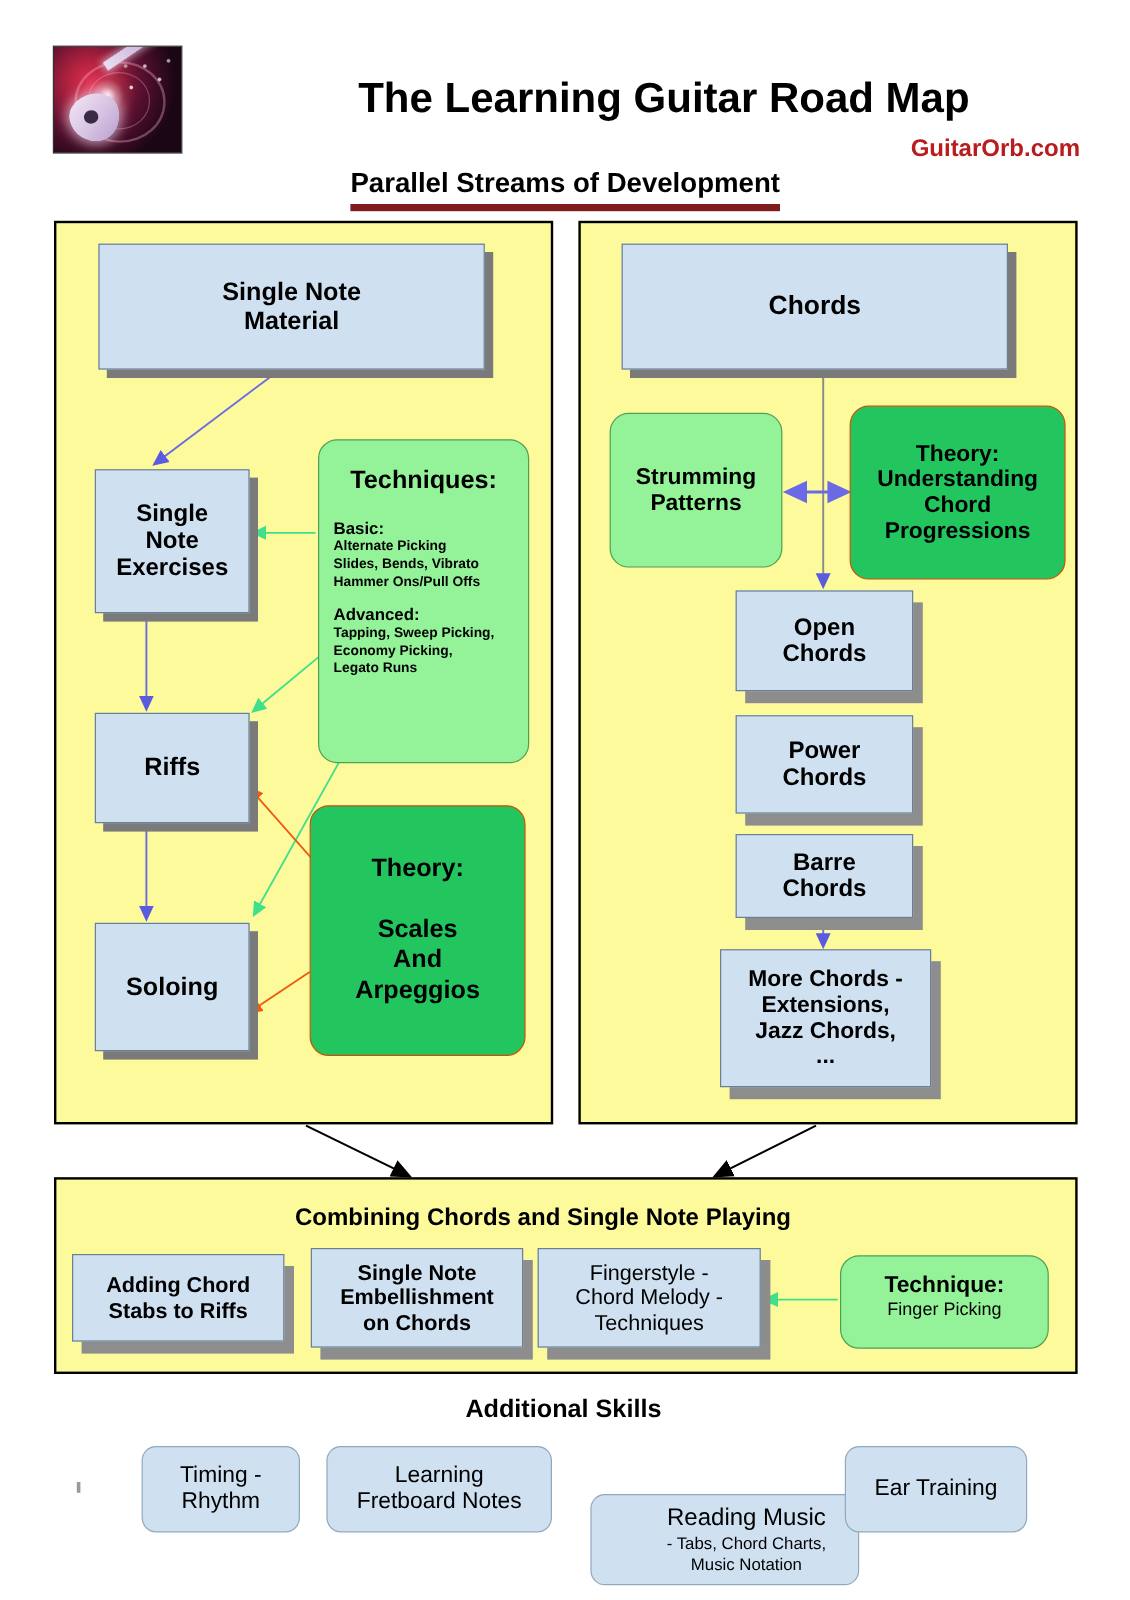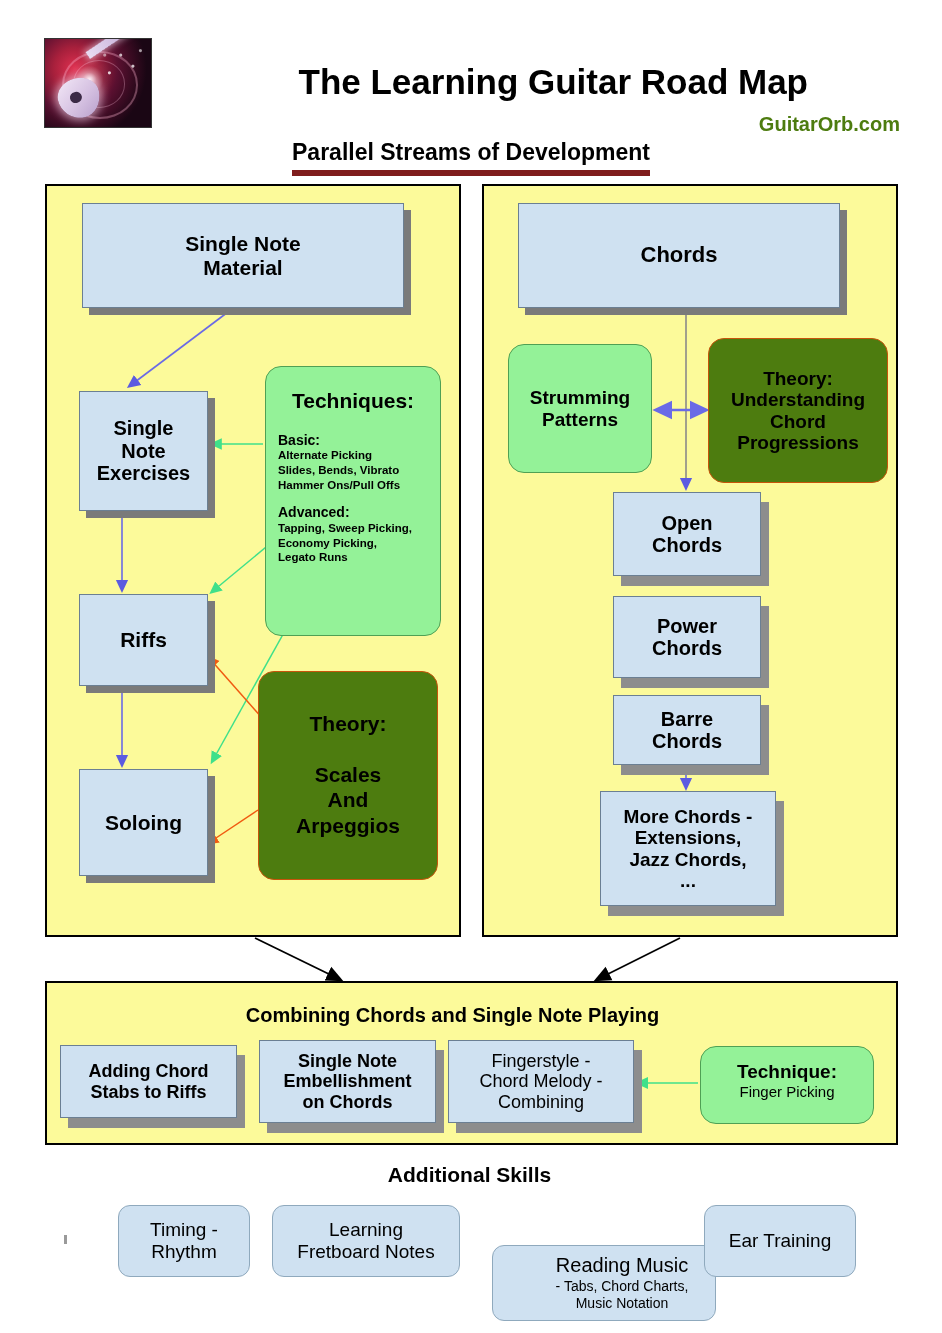--- a/index.html
+++ b/index.html
@@ -55,21 +55,21 @@
       radial-gradient(circle at 86% 18%, rgba(255,255,255,0.6) 0 1px, rgba(0,0,0,0) 2px),
       radial-gradient(circle at 10% 30%, rgba(255,255,255,0.5) 0 1px, rgba(0,0,0,0) 2px);
   }
   #title{
     left:188px;top:62px;width:620px;
     font-size:35px;font-weight:bold;letter-spacing:0px;
     text-align:right;white-space:nowrap;
   }
   #brand{
     left:640px;top:113px;width:260px;text-align:right;
-    font-size:20px;font-weight:bold;color:#4d7c0f;white-space:nowrap;
+    font-size:20px;font-weight:bold;color:#b91c1c;white-space:nowrap;
   }
   #subtitle{
     left:171px;top:139px;width:600px;text-align:center;
     font-size:23px;font-weight:bold;white-space:nowrap;
   }
   #subtitle span{border-bottom:6px solid #7f1d1d;padding-bottom:5px;}
 
   
   .panel{
     background:#FCFA9A;border:2px solid #000;
@@ -81,21 +81,21 @@
   
   .node{
     position:absolute;
     background:#CFE1F1;border:1px solid #6b7f93;
     box-shadow:7px 7px 0 0 #7a7a7a;
     display:flex;align-items:center;justify-content:center;
     text-align:center;font-weight:bold;line-height:1.12;
     color:#000;
   }
   .node.green{background:#94F298;border:1px solid #4fa054;box-shadow:none;border-radius:16px;}
-  .node.orange{background:#4d7c0f;border:1px solid #c8540a;box-shadow:none;border-radius:16px;}
+  .node.orange{background:#22c55e;border:1px solid #c8540a;box-shadow:none;border-radius:16px;}
   .node.ghost{box-shadow:8px 10px 0 0 #8d8d8d;}
   .node .inner{padding:2px 4px;width:100%;}
 
   
   #n-single-note-material{left:82px;top:203px;width:320px;height:103px;font-size:21px;}
   #n-single-note-exercises{left:79px;top:391px;width:127px;height:118px;font-size:20px;}
   #n-riffs{left:79px;top:594px;width:127px;height:90px;font-size:21px;}
   #n-soloing{left:79px;top:769px;width:127px;height:105px;font-size:21px;}
   #n-techniques{
     left:265px;top:366px;width:174px;height:268px;
@@ -337,21 +337,21 @@
     <div>Single Note</div>
     <div>Embellishment</div>
     <div>on Chords</div>
   </div>
 </div>
 
 <div class="node ghost" id="n-fingerstyle">
   <div class="inner">
     <div>Fingerstyle -</div>
     <div>Chord Melody -</div>
-    <div>Combining</div>
+    <div>Techniques</div>
   </div>
 </div>
 
 <div class="node green" id="n-technique-fp">
   <div class="fp-t">Technique:</div>
   <div class="fp-s">Finger Picking</div>
 </div>
 
 <div class="abs" id="additional-skills-title">Additional Skills</div>
 <div class="abs" id="tiny-mark"></div>

